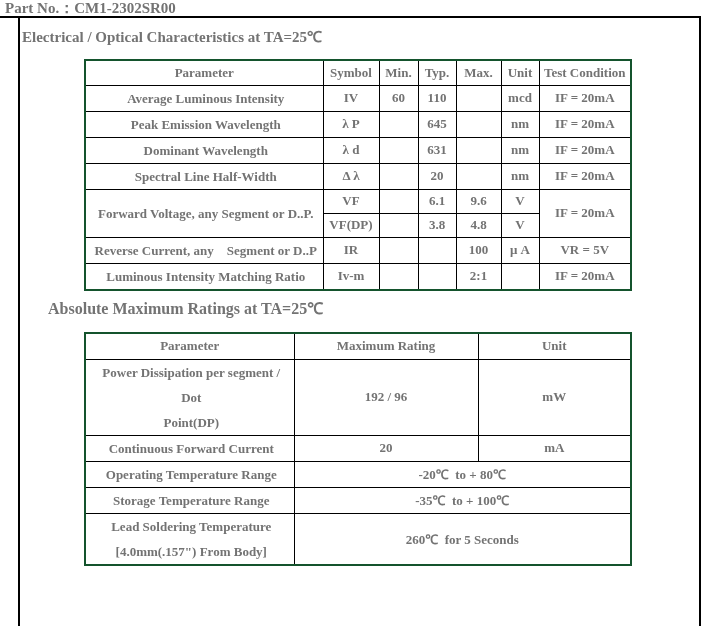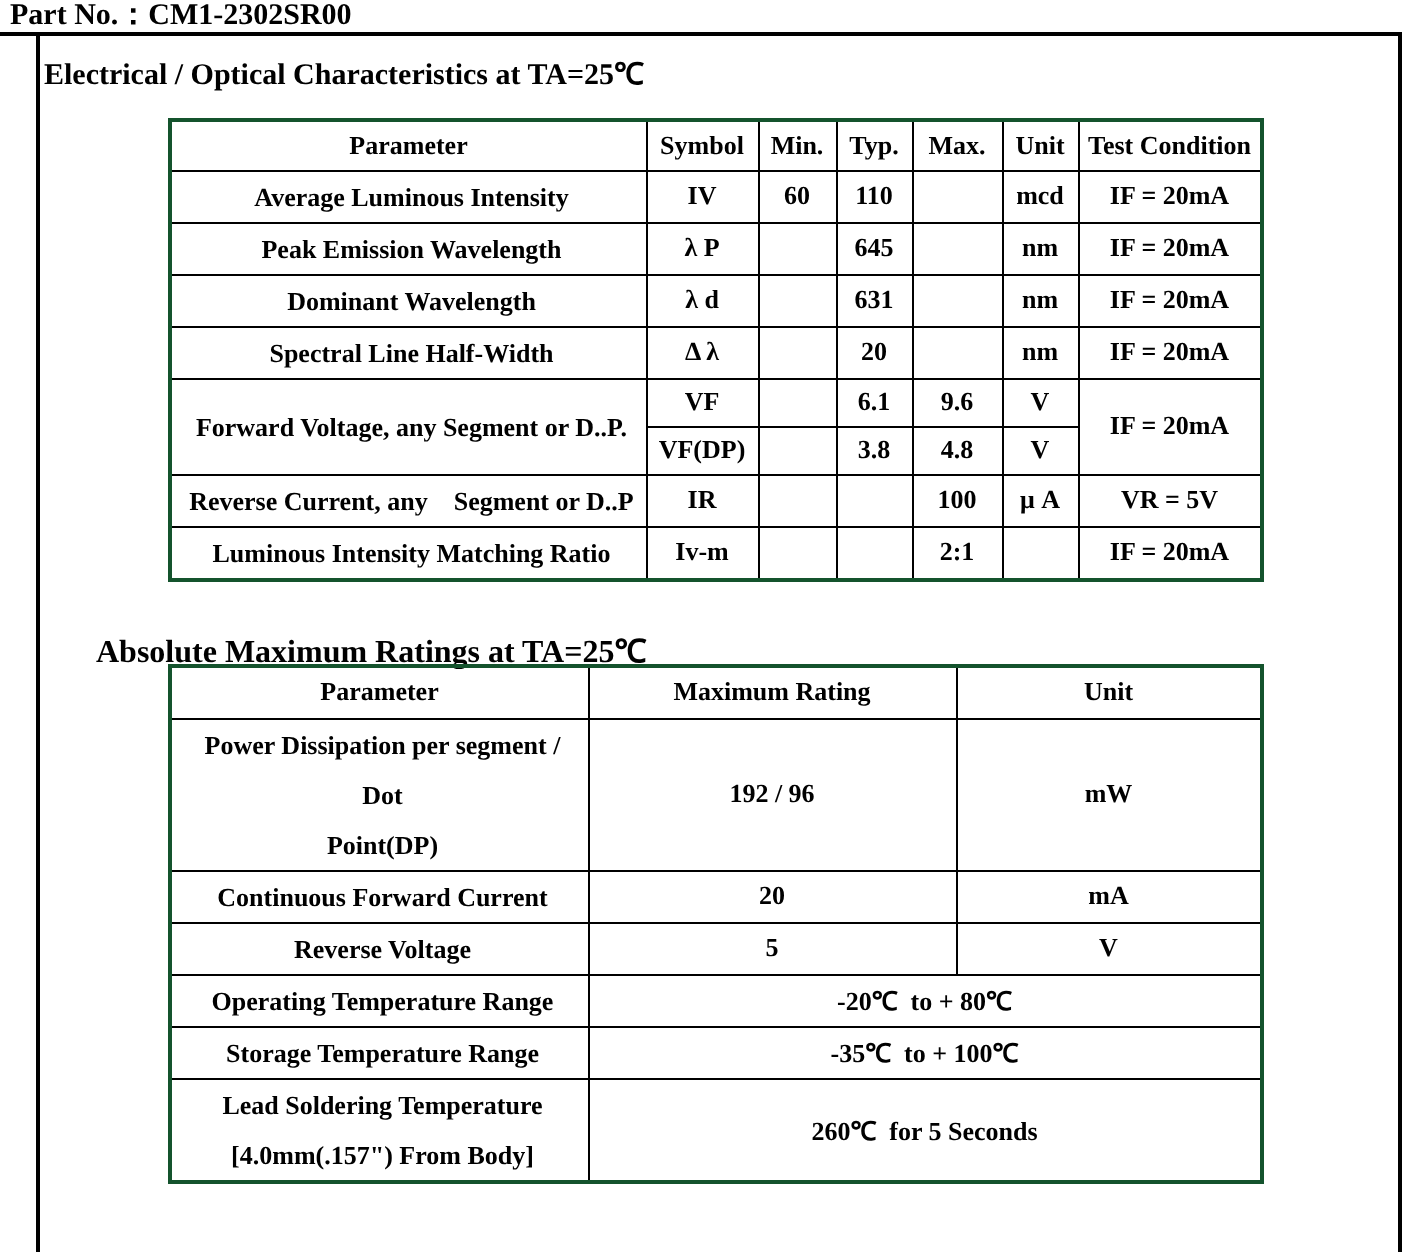--- a/index.html
+++ b/index.html
@@ -7,21 +7,21 @@
     padding: 0;
     overflow: hidden;
     background: #ffffff;
   }
   .page {
     position: relative;
     width: 713px;
     height: 626px;
     background: #ffffff;
     font-family: "Liberation Serif", serif;
-    color: #000000;
+    color: #737373;
   }
   .partno {
     position: absolute;
     left: 5px;
     top: 1px;
     font-size: 15px;
     line-height: 15px;
     font-weight: bold;
     white-space: nowrap;
   }
@@ -50,21 +50,20 @@
   }
   .sec1-title {
     left: 22px;
     top: 26px;
     font-size: 15px;
   }
   .sec2-title {
     left: 48px;
     top: 297px;
     font-size: 16px;
-    margin-top: 17px;
   }
   table.datatable {
     position: absolute;
     left: 84px;
     width: 546px;
     border-collapse: collapse;
     table-layout: fixed;
     border: 2px solid #14532d;
   }
   table.t1 { top: 59px; height: 221px; }
@@ -211,25 +210,20 @@
       <td class="param">Power Dissipation per segment / Dot
 Point(DP)</td>
       <td>192 / 96</td>
       <td>mW</td>
     </tr>
     <tr style="height:25px">
       <td class="param">Continuous Forward Current</td>
       <td>20</td>
       <td>mA</td>
     </tr>
-    <tr style="height:24px">
-      <td class="param">Reverse Voltage</td>
-      <td>5</td>
-      <td>V</td>
-    </tr>
     <tr style="height:25px">
       <td class="param">Operating Temperature Range</td>
       <td colspan="2">-20℃&nbsp; to + 80℃</td>
     </tr>
     <tr style="height:24px">
       <td class="param">Storage Temperature Range</td>
       <td colspan="2">-35℃&nbsp; to + 100℃</td>
     </tr>
     <tr style="height:49px">
       <td class="param">Lead Soldering Temperature

